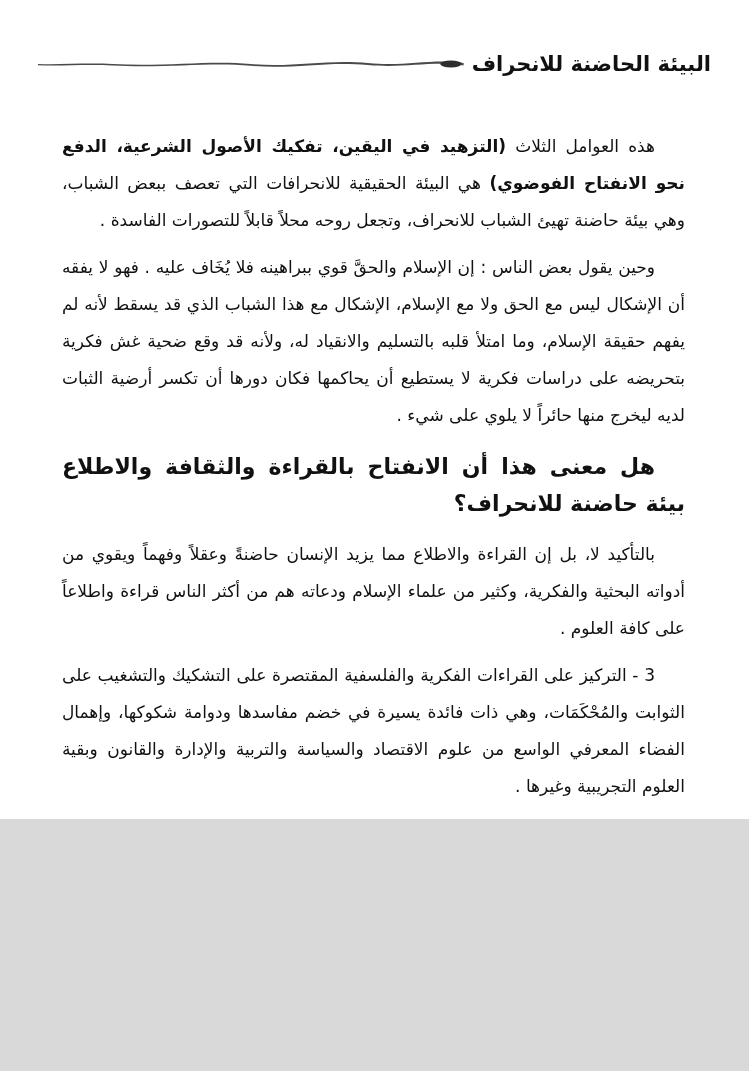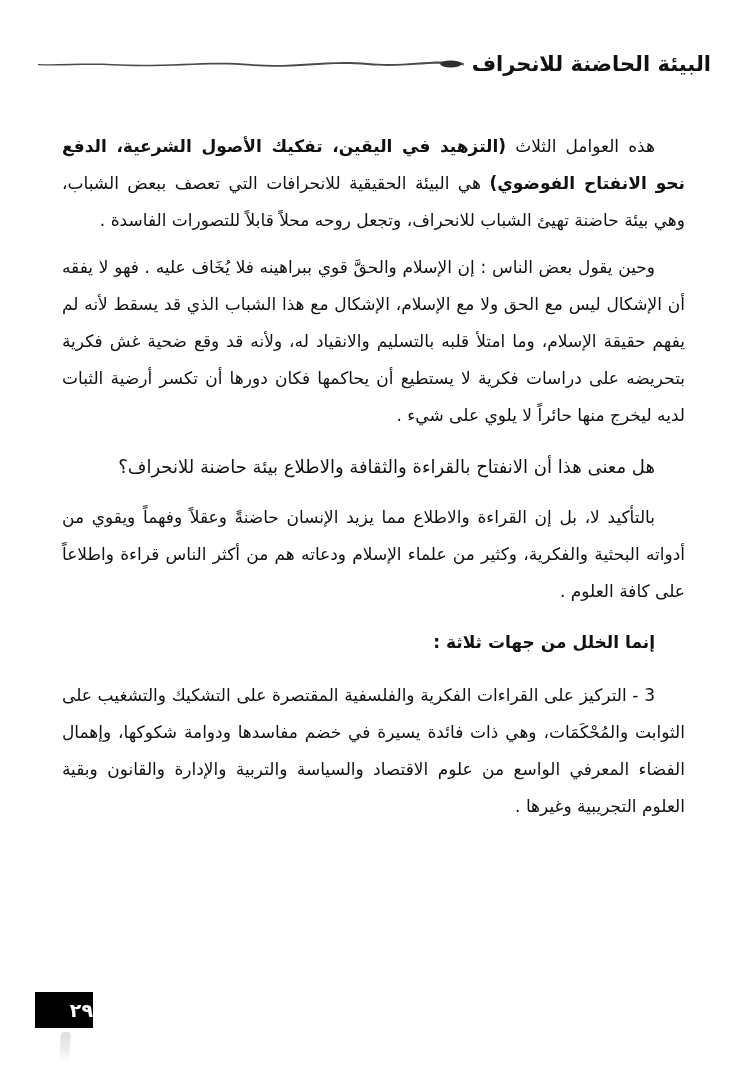--- a/index.html
+++ b/index.html
@@ -2,21 +2,21 @@
 <html lang="ar" dir="rtl"><head>
 <meta charset="utf-8">
 <style>
   * { margin: 0; padding: 0; box-sizing: border-box; }
   html, body { background: #d9d9d9; }
   body { font-family: "DejaVu Sans", sans-serif; }
 
   .page {
     position: relative;
     width: 749px;
-    height: 1071px;
+    height: 819px;
     margin: 0 auto;
     background: #ffffff;
     direction: rtl;
     overflow: hidden;
     color: #111;
   }
 
   
   .page-header {
     position: absolute;
@@ -52,22 +52,22 @@
     line-height: 37px;
     text-align: justify;
     text-justify: inter-word;
   }
   .para {
     text-indent: 30px;
     margin-bottom: 10px;
   }
   .bold { font-weight: bold; }
   .subheading {
-    font-size: 18px;
-    font-weight: normal;
+    font-size: 22px;
+    font-weight: bold;
     text-indent: 30px;
     line-height: 37px;
     margin: 14px 0 14px 0;
     text-align: justify;
   }
   .lead-line {
     font-weight: bold;
     text-indent: 30px;
     margin: 14px 0 16px 0;
   }
@@ -123,21 +123,20 @@
       <span class="bold">(التزهيد في اليقين، تفكيك الأصول الشرعية، الدفع نحو الانفتاح الفوضوي)</span>
       <span> هي البيئة الحقيقية للانحرافات التي تعصف ببعض الشباب، وهي بيئة حاضنة تهيئ الشباب للانحراف، وتجعل روحه محلاً قابلاً للتصورات الفاسدة .</span>
     </p>
 
     <p class="para">وحين يقول بعض الناس : إن الإسلام والحقَّ قوي ببراهينه فلا يُخَاف عليه . فهو لا يفقه أن الإشكال ليس مع الحق ولا مع الإسلام، الإشكال مع هذا الشباب الذي قد يسقط لأنه لم يفهم حقيقة الإسلام، وما امتلأ قلبه بالتسليم والانقياد له، ولأنه قد وقع ضحية غش فكرية بتحريضه على دراسات فكرية لا يستطيع أن يحاكمها فكان دورها أن تكسر أرضية الثبات لديه ليخرج منها حائراً لا يلوي على شيء .</p>
 
     <h2 class="subheading">هل معنى هذا أن الانفتاح بالقراءة والثقافة والاطلاع بيئة حاضنة للانحراف؟</h2>
 
     <p class="para">بالتأكيد لا، بل إن القراءة والاطلاع مما يزيد الإنسان حاضنةً وعقلاً وفهماً ويقوي من أدواته البحثية والفكرية، وكثير من علماء الإسلام ودعاته هم من أكثر الناس قراءة واطلاعاً على كافة العلوم .</p>
 
-    <p class="lead-line">إنما الخلل من جهات ثلاثة :</p>
 
     <p class="para">3 - التركيز على القراءات الفكرية والفلسفية المقتصرة على التشكيك والتشغيب على الثوابت والمُحْكَمَات، وهي ذات فائدة يسيرة في خضم مفاسدها ودوامة شكوكها، وإهمال الفضاء المعرفي الواسع من علوم الاقتصاد والسياسة والتربية والإدارة والقانون وبقية العلوم التجريبية وغيرها .</p>
 
   </main>
 
   <div class="page-number-badge">
     <span>٢٩</span>
   </div>
   <div class="ink-smudge"></div>
 

